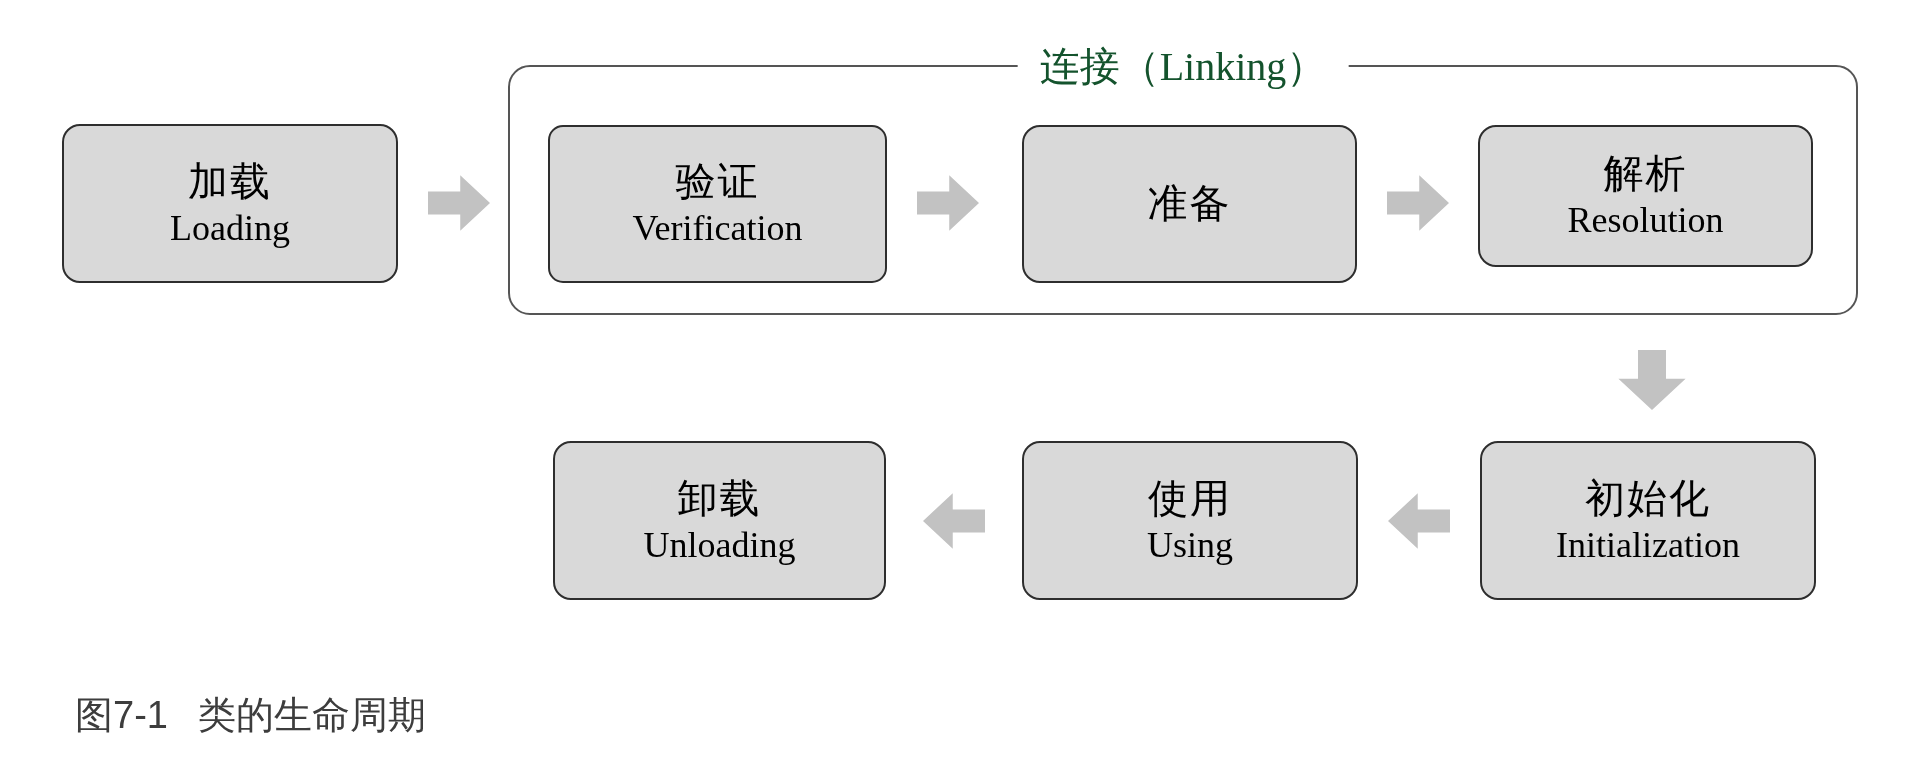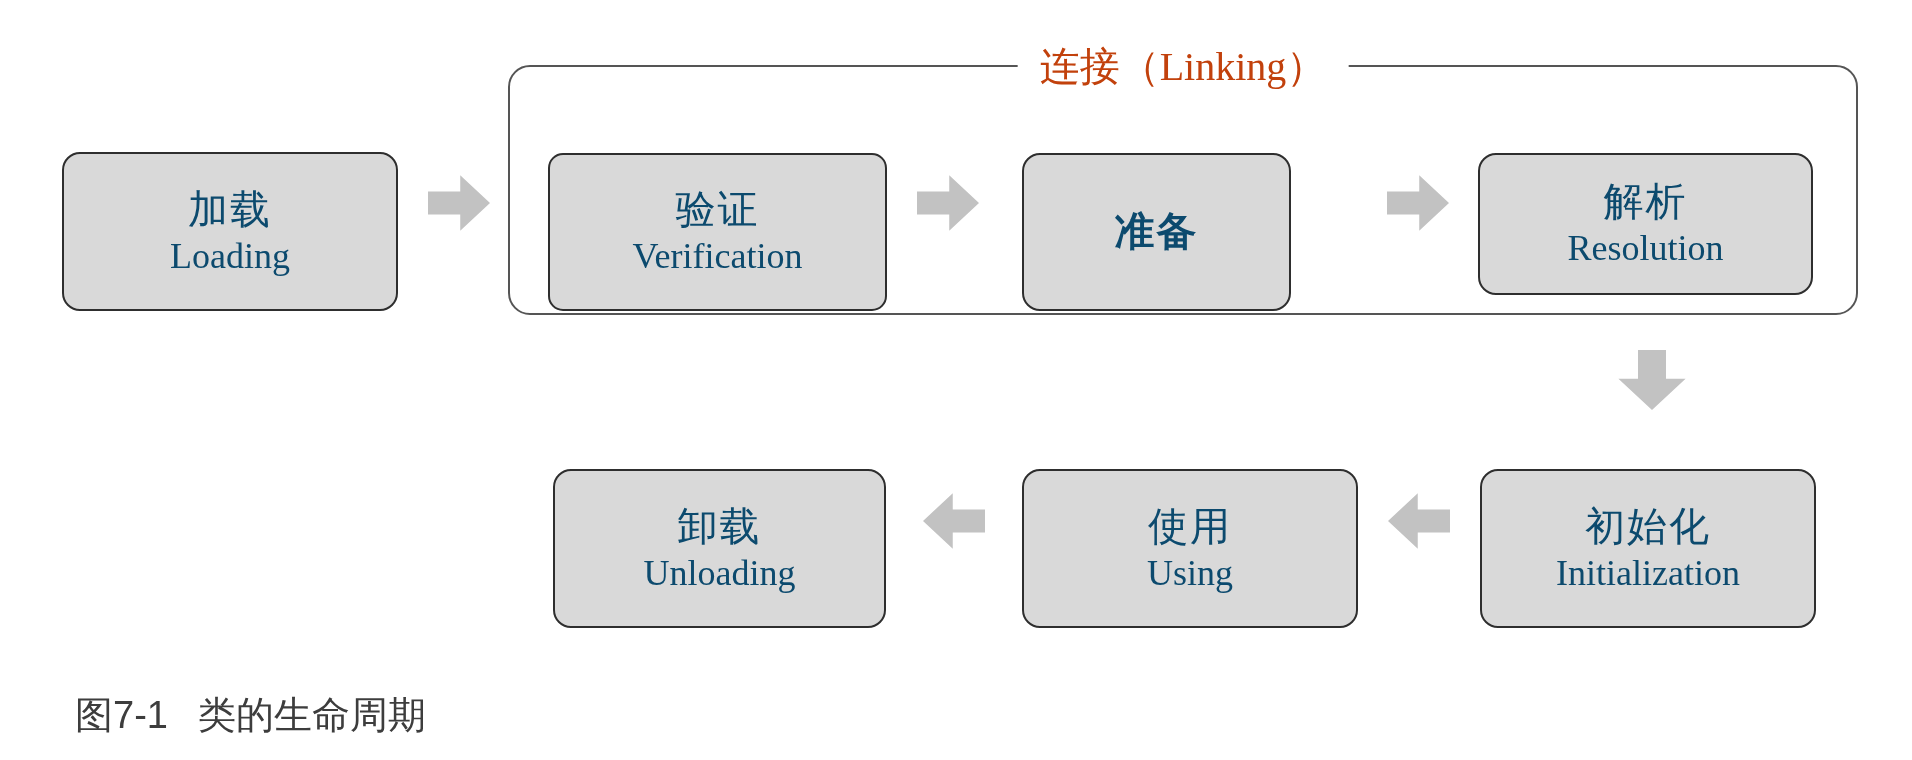--- a/index.html
+++ b/index.html
@@ -19,23 +19,22 @@
   .stage-box {
     position: absolute;
     box-sizing: border-box;
     background: #d9d9d9;
     border: 2.5px solid #2e2e2e;
     border-radius: 18px;
     display: flex;
     flex-direction: column;
     align-items: center;
     justify-content: center;
-    color: #0c4a6e;
+    color: #000000;
     text-align: center;
-    margin-top: 28px;
   }
   .stage-zh {
     font-size: 40px;
     line-height: 1.25;
     letter-spacing: 2px;
   }
   .stage-en {
     font-size: 36px;
     line-height: 1.2;
   }
@@ -52,21 +51,21 @@
     background: transparent;
   }
   .linking-label {
     position: absolute;
     top: 0;
     left: 50%;
     transform: translate(-50%, -50%);
     background: #ffffff;
     padding: 0 22px;
     font-size: 40px;
-    color: #c2410c;
+    color: #14532d;
     white-space: nowrap;
     line-height: 1.1;
   }
   
   .arrow {
     position: absolute;
     background: #c2c2c2;
   }
   .arrow-right {
     clip-path: polygon(0 30%, 52% 30%, 52% 2%, 100% 50%, 52% 98%, 52% 70%, 0 70%);
@@ -103,21 +102,21 @@
   <div class="stage-box" style="left:62px; top:124px; width:336px; height:159px;">
     <div class="stage-zh">加载</div>
     <div class="stage-en">Loading</div>
   </div>
 
   <div class="stage-box" style="left:548px; top:125px; width:339px; height:158px;border-radius:15px;">
     <div class="stage-zh">验证</div>
     <div class="stage-en">Verification</div>
   </div>
 
-  <div class="stage-box" style="left:1022px; top:125px; width:269px; height:158px;font-weight:bold;">
+  <div class="stage-box" style="left:1022px; top:125px; width:335px; height:158px;">
     <div class="stage-zh">准备</div>
   </div>
 
   <div class="stage-box" style="left:1478px; top:125px; width:335px; height:142px;align-items:center;">
     <div class="stage-zh">解析</div>
     <div class="stage-en">Resolution</div>
   </div>
 
   <div class="stage-box" style="left:1480px; top:441px; width:336px; height:159px;">
     <div class="stage-zh">初始化</div>

